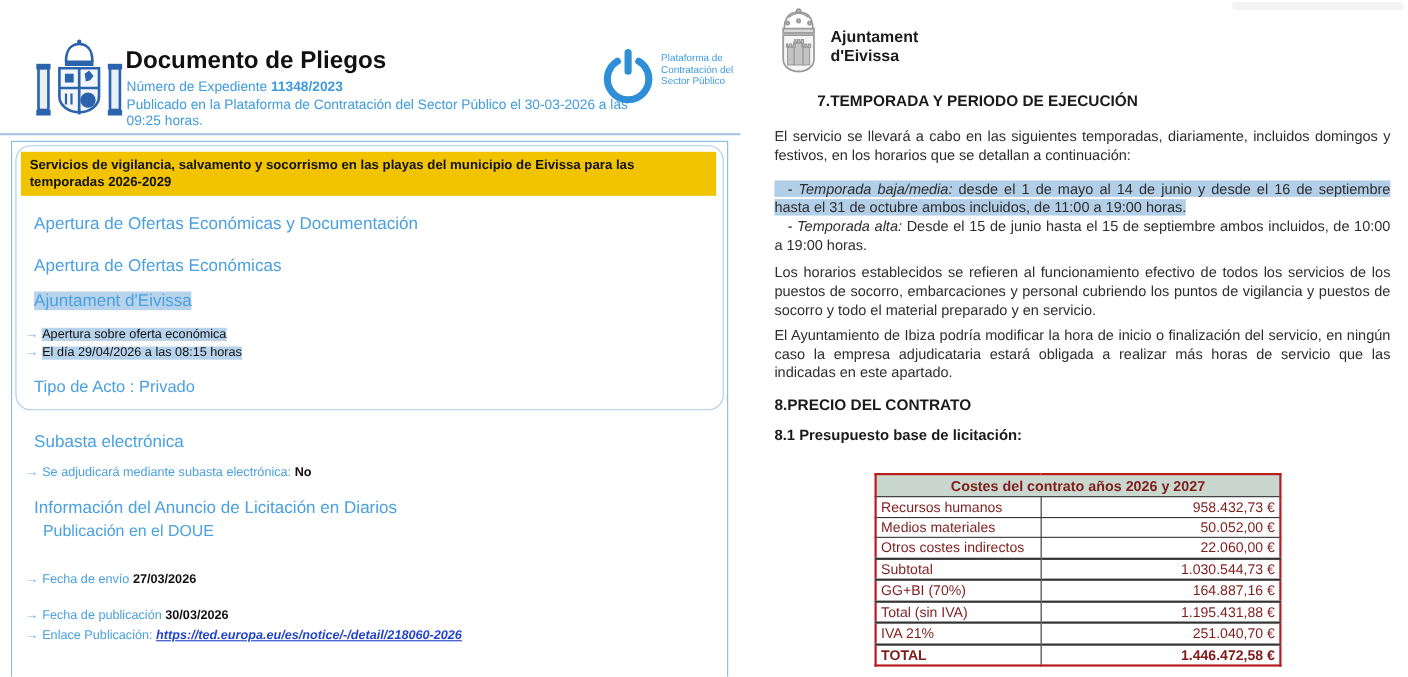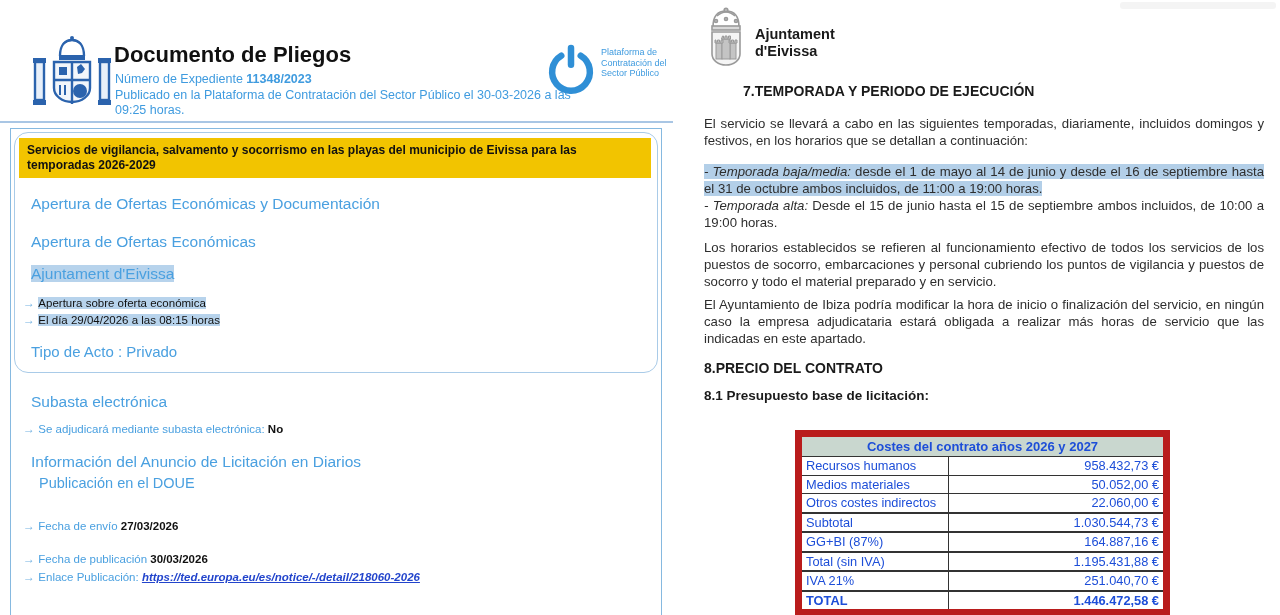--- a/index.html
+++ b/index.html
@@ -32,26 +32,26 @@
   .arrowline b { font-weight:bold; color:#111; }
   a.doclink { color:#2244cc; font-weight:bold; text-decoration:underline;font-style:italic; }
 
   
   .elogo { position:absolute; left:703px; top:7px; width:46px; height:62px; }
   .elogo-text { position:absolute; left:755px; top:26px; font-size:14.5px; font-weight:bold;
     color:#1a1a1a; line-height:16.5px; }
   .rhead { position:absolute; left:704px; font-size:14px; font-weight:bold; color:#1a1a1a; white-space:nowrap; }
   .rpar { position:absolute; left:704px; width:560px; font-size:13.2px; line-height:17px;
     color:#2e2e2e; text-align:justify; }
-  .rpar i { font-style:italic; }
+  .rpar i { font-style:italic;margin-left:12px; }
   .sel { background:#b3cfe8; }
 
   table.costs { position:absolute; left:795px; top:430px; width:370px;
-    border-collapse:collapse; table-layout:fixed; font-size:12.8px; color:#1d4ed8;
-    border:7px solid #b91c1c; }
+    border-collapse:collapse; table-layout:fixed; font-size:12.8px; color:#7f1d1d;
+    border:2px solid #b91c1c; }
   table.costs th { background:#c9d7cf; font-weight:bold; text-align:center;
     border:1px solid #333; padding:2px 4px; font-size:13px; }
   table.costs td { border:1px solid #333; padding:1px 4px; line-height:15.5px; }
   table.costs td.val { text-align:right; }
   table.costs tr.thick td { border-top:2px solid #333; }
   table.costs tr.total td { font-weight:bold; }
   .col-label { width:150px; } .col-val { width:218px; }
 
   .artifact { position:absolute; left:1120px; top:2px; width:156px; height:7px;
     background:#f4f4f4; border-radius:3px; }
@@ -191,21 +191,21 @@
       </tr>
       <tr>
         <td>Otros costes indirectos</td>
         <td class="val">22.060,00 €</td>
       </tr>
       <tr class="thick">
         <td>Subtotal</td>
         <td class="val">1.030.544,73 €</td>
       </tr>
       <tr class="thick">
-        <td>GG+BI (87%)</td>
+        <td>GG+BI (70%)</td>
         <td class="val">164.887,16 €</td>
       </tr>
       <tr class="thick">
         <td>Total (sin IVA)</td>
         <td class="val">1.195.431,88 €</td>
       </tr>
       <tr class="thick">
         <td>IVA 21%</td>
         <td class="val">251.040,70 €</td>
       </tr>

